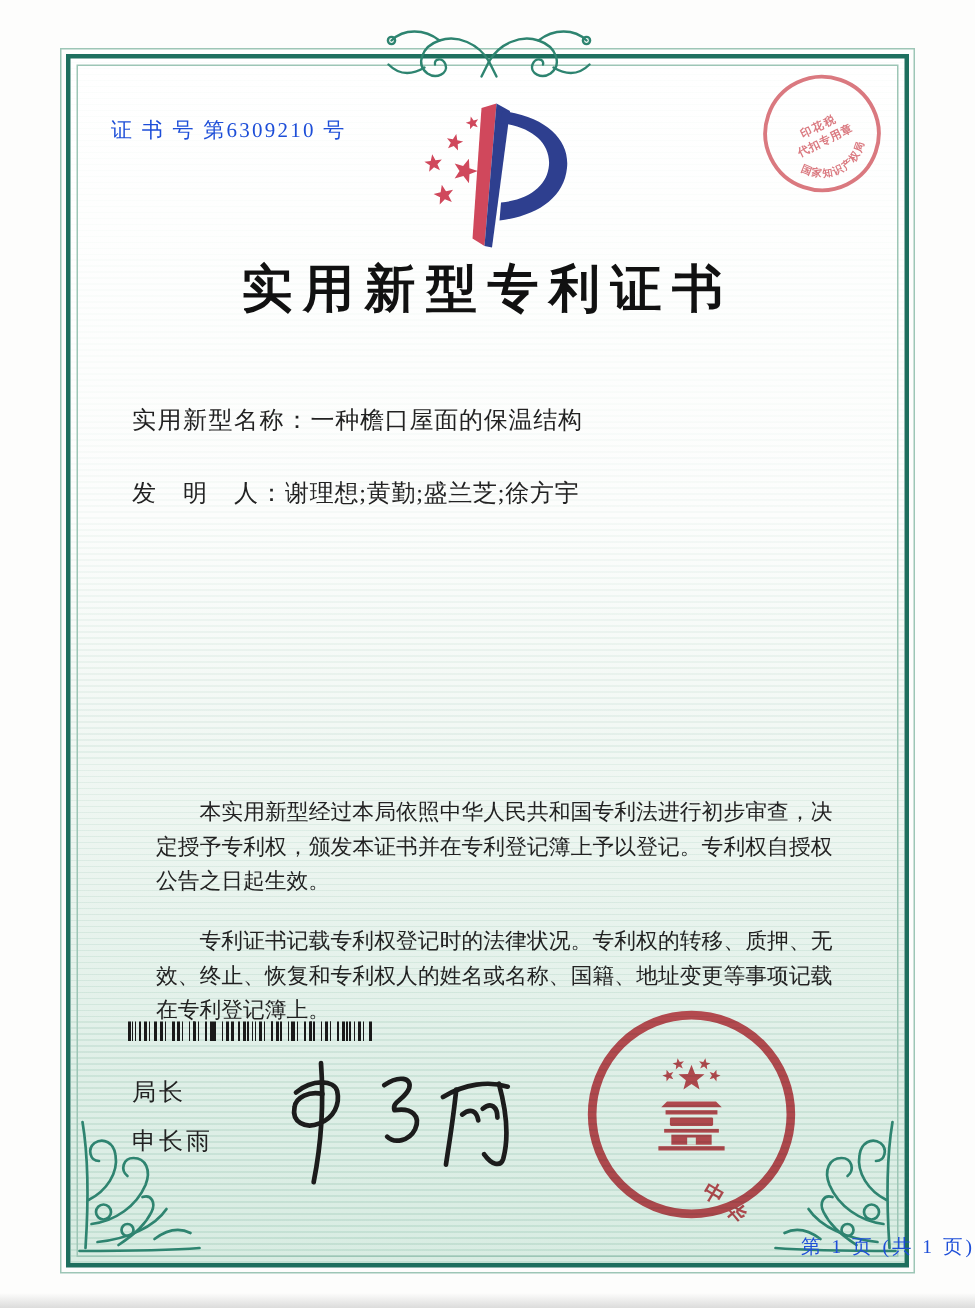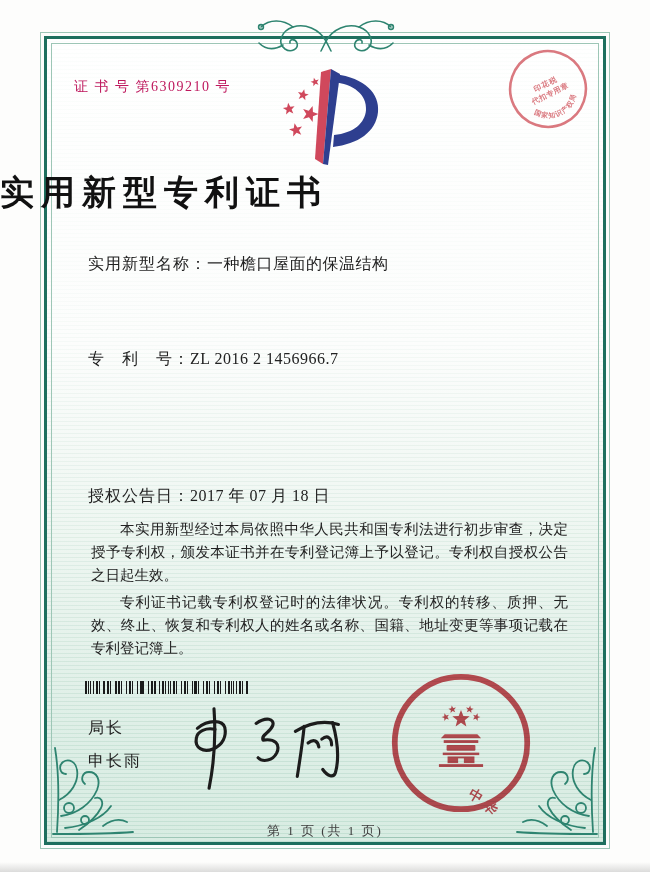--- a/index.html
+++ b/index.html
@@ -12,40 +12,40 @@
   .f2{left:44px;top:36px;right:44px;bottom:27px;border:3px solid #1e6f5e;}
   .f3{left:51px;top:43px;right:51px;bottom:34px;border:1px solid #9dc6b6;}
   
   .bg{position:absolute;left:47px;top:39px;right:47px;bottom:30px;z-index:1;
       background:linear-gradient(180deg,#ffffff 0%,#fcfdfc 38%,#eef6f1 62%,#dfefe7 85%,#d8ece2 100%);}
   .bg::before{content:"";position:absolute;inset:0;
       background:repeating-linear-gradient(0deg,rgba(120,180,155,.22) 0 1px,transparent 1px 4px);
       -webkit-mask-image:linear-gradient(180deg,rgba(0,0,0,.15) 0 30%,rgba(0,0,0,.55) 60%,#000 100%);
       mask-image:linear-gradient(180deg,rgba(0,0,0,.15) 0 30%,rgba(0,0,0,.55) 60%,#000 100%);}
   .abs{position:absolute;z-index:3;}
-  .cert-no{left:74px;top:78px;font-size:14px;letter-spacing:1.5px;color:#be185d;}
-  .title{left:0;right:0;top:170px;text-align:left;font-size:34px;font-weight:600;
+  .cert-no{left:74px;top:78px;font-size:14px;letter-spacing:1.5px;color:#1d4ed8;}
+  .title{left:0;right:0;top:170px;text-align:center;font-size:34px;font-weight:600;
          letter-spacing:7px;color:#111;}
-  .field{left:88px;right:66px;font-size:16px;letter-spacing:.5px;color:#222;white-space:nowrap;}
+  .field{left:88px;right:66px;font-size:16px;letter-spacing:.5px;color:#222;white-space:nowrap;margin-top:16px;}
   .field .lab{letter-spacing:1px;}
   .paras{left:87px;right:78px;top:514px;font-size:14.5px;line-height:23px;
          text-align:justify;color:#222;}
-  .paras p{margin:4px;text-indent:2em;}
+  .paras p{margin:17px;text-indent:2em;}
   .barcode{left:85px;top:681px;width:163px;height:13px;
      background:
        repeating-linear-gradient(90deg,#1a1a1a 0 2px,transparent 2px 3px,#1a1a1a 3px 4px,transparent 4px 8px,#1a1a1a 8px 9px,transparent 9px 11px),
        repeating-linear-gradient(90deg,transparent 0 5px,#1a1a1a 5px 6px,transparent 6px 13px);}
   .ju{left:88px;top:718px;font-size:16px;letter-spacing:2px;font-family:"Liberation Sans","DejaVu Sans",sans-serif;color:#222;text-align:right;}
   .shen{left:88px;top:751px;font-size:16px;letter-spacing:2px;font-family:Liberation Serif, serif;color:#222;}
   .sig{left:168px;top:697px;width:190px;height:98px;}
   .sealbox{left:389px;top:671px;width:144px;height:144px;z-index:4;
            mix-blend-mode:multiply;opacity:.9;}
   .sealdate{left:394px;top:777px;width:150px;font-size:15px;letter-spacing:1px;
             color:#222;z-index:3;}
-  .footer{left:0;right:0;top:822px;text-align:center;font-size:13px;letter-spacing:2px;color:#404040;}
+  .footer{left:0;right:0;top:822px;text-align:right;font-size:13px;letter-spacing:2px;color:#1d4ed8;}
   .stamp{left:505px;top:46px;width:86px;height:86px;transform:rotate(-26deg);opacity:.85;z-index:3;}
   .ornament-top{left:253px;top:15px;width:146px;height:44px;z-index:3;}
   .flourish{width:88px;height:96px;z-index:3;}
   .fl-left{left:49px;top:742px;}
   .fl-right{right:49px;top:742px;transform:scaleX(-1);}
   .scan-shadow{position:absolute;left:0;right:0;bottom:0;height:10px;z-index:5;
       background:linear-gradient(180deg,transparent,rgba(120,120,120,.25));}
 </style>
 </head>
 <body>
@@ -102,25 +102,22 @@
       <use href="#star" transform="translate(47,50) scale(0.85) rotate(18)"></use>
       <use href="#star" transform="translate(33,66) scale(0.7) rotate(-12)"></use>
     </g>
   </svg>
 
   <div class="abs title">实用新型专利证书</div>
 
   <div class="abs field" style="top:254px">
     <span class="lab">实用新型名称：</span><span>一种檐口屋面的保温结构</span>
   </div>
-  <div class="abs field" style="top:349px">
-    <span class="lab">专　利　号：</span><span>ZL 2016 2 1456966.7</span>
-  </div>
-  <div class="abs field" style="top:486px">
-    <span class="lab">授权公告日：</span><span>2017 年 07 月 18 日</span>
+  <div class="abs field" style="top:303px">
+    <span class="lab">发　明　人：</span><span>谢理想;黄勤;盛兰芝;徐方宇</span>
   </div>
 
   <div class="abs paras">
     <p>本实用新型经过本局依照中华人民共和国专利法进行初步审查，决定授予专利权，颁发本证书并在专利登记簿上予以登记。专利权自授权公告之日起生效。</p>
     <p>专利证书记载专利权登记时的法律状况。专利权的转移、质押、无效、终止、恢复和专利权人的姓名或名称、国籍、地址变更等事项记载在专利登记簿上。</p>
   </div>
 
   <div class="abs barcode"></div>
 
   <div class="abs ju">局长</div>

